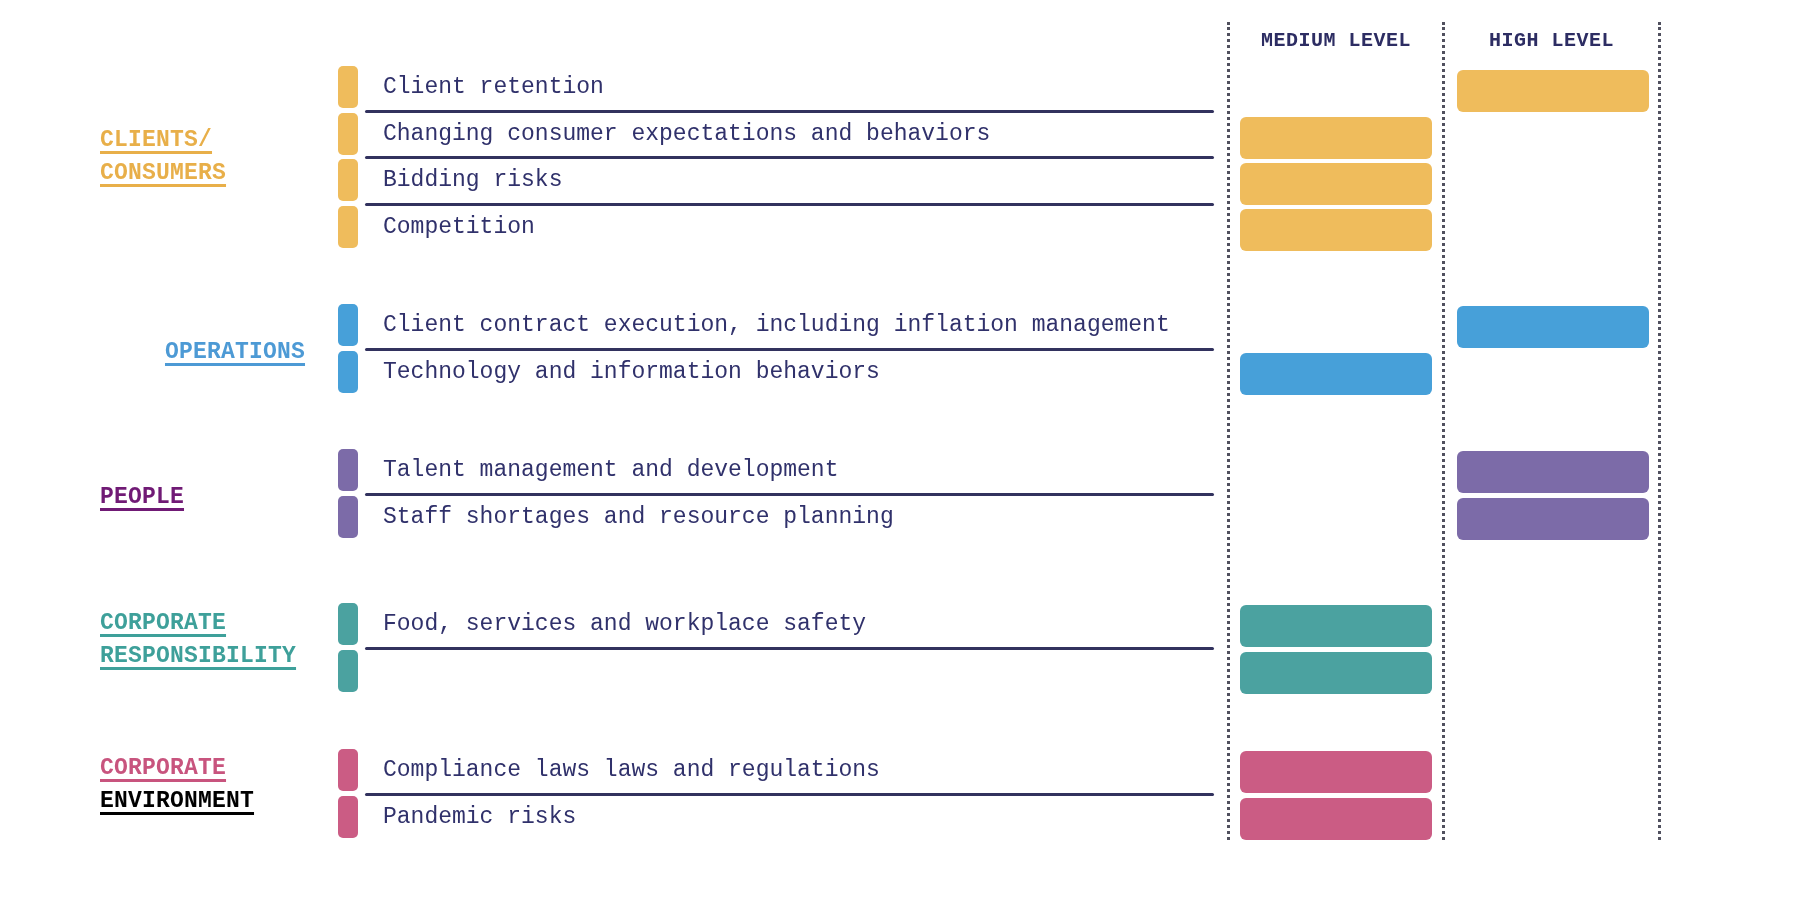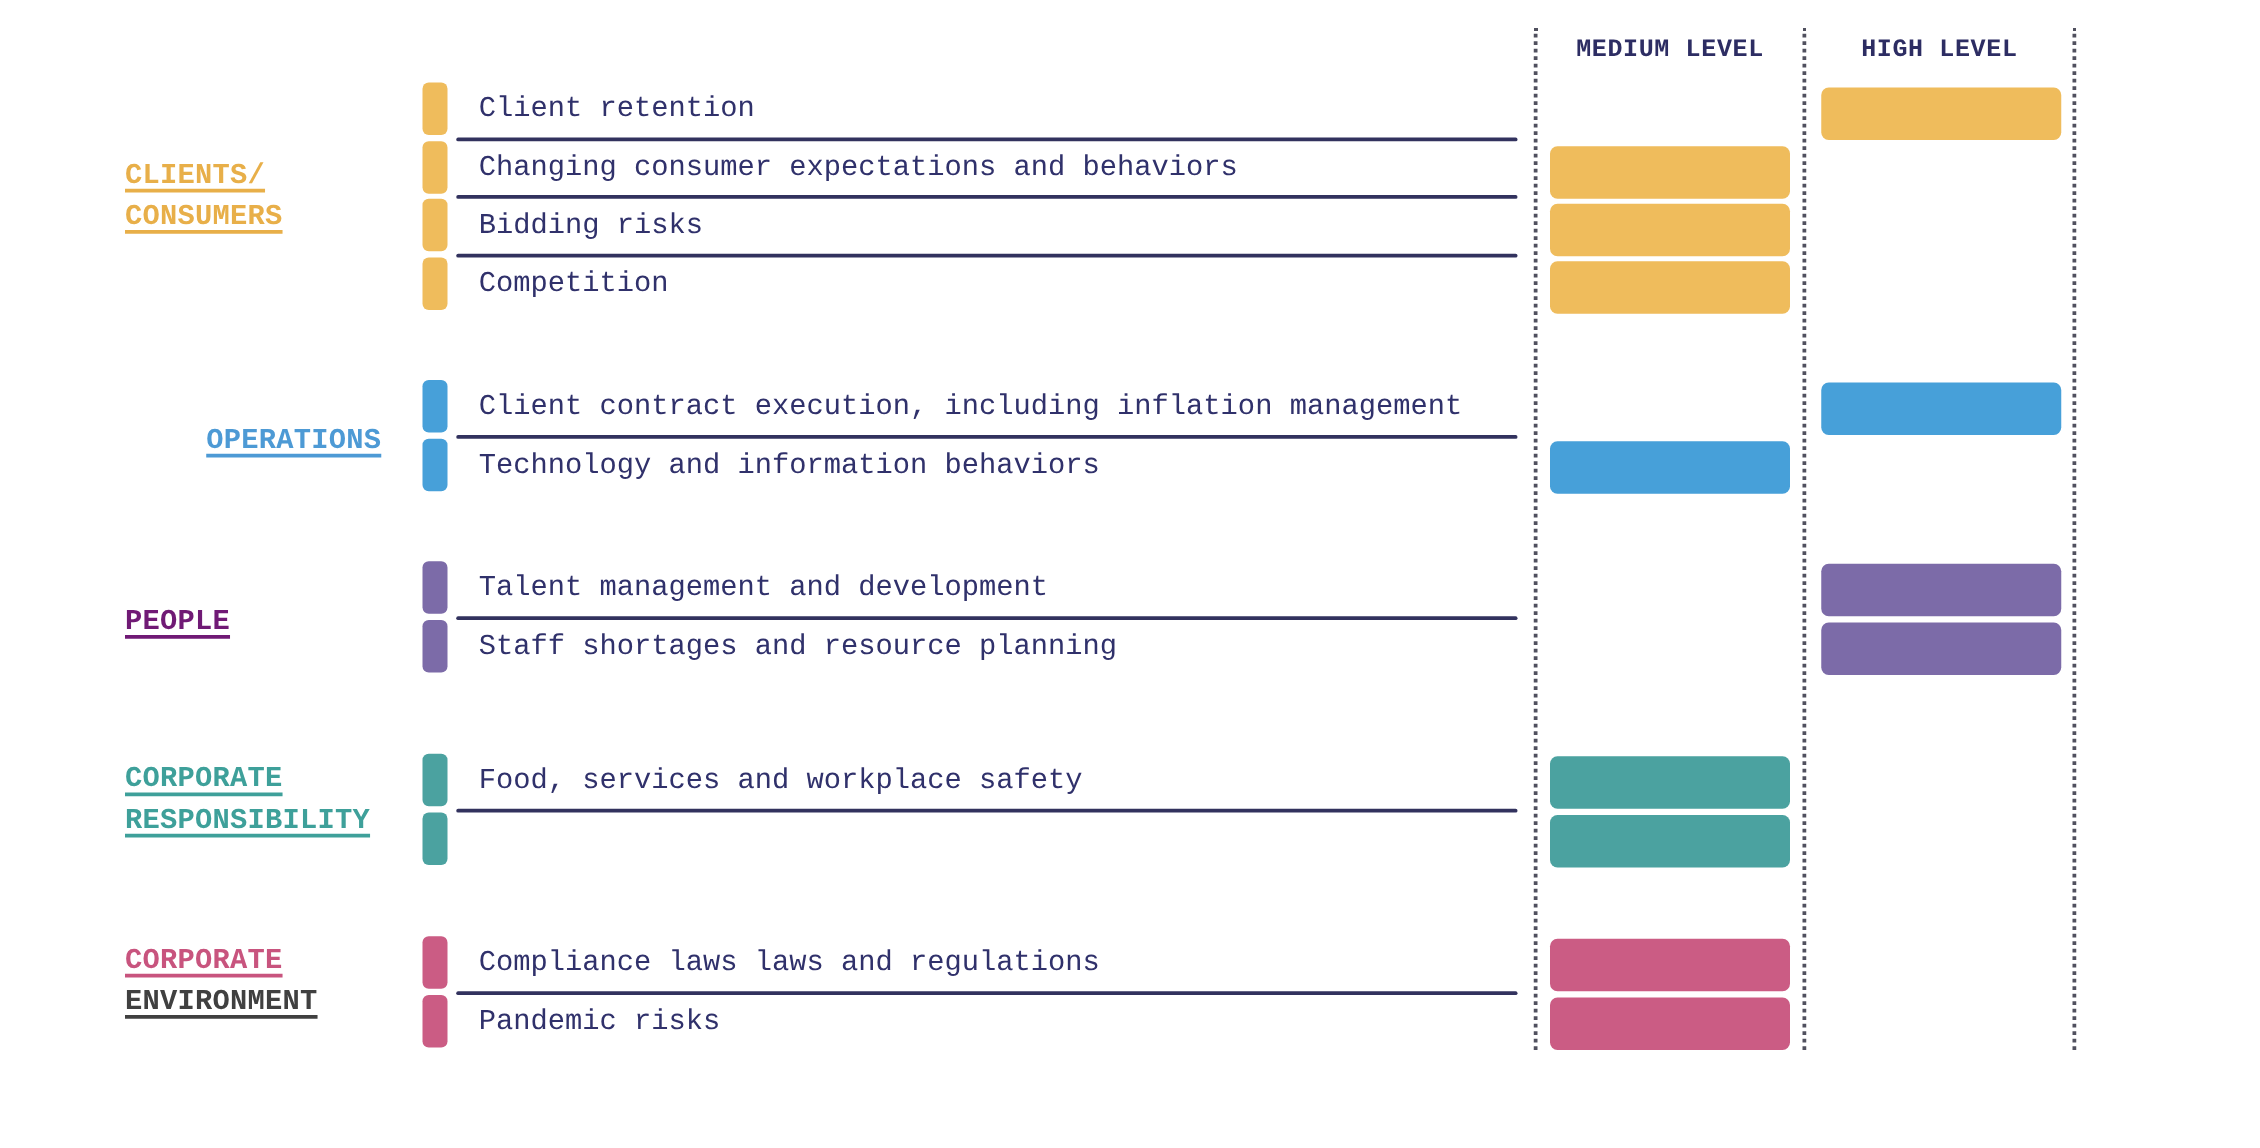--- a/index.html
+++ b/index.html
@@ -67,21 +67,21 @@
   </div>
   <div class="cat" style="top:481px">
     <span class="cat-line" style="color: #701a75;">PEOPLE</span>
   </div>
   <div class="cat" style="top:607px">
     <span class="cat-line" style="color: rgb(62, 160, 154);">CORPORATE</span>
     <span class="cat-line" style="color: rgb(62, 160, 154);">RESPONSIBILITY</span>
   </div>
   <div class="cat" style="top:752px">
     <span class="cat-line" style="color: rgb(200, 84, 126);">CORPORATE</span>
-    <span class="cat-line" style="color: #404040;">ENVIRONMENT</span>
+    <span class="cat-line" style="color: #000000;">ENVIRONMENT</span>
   </div>
 
   <div class="tab" style="top: 66px; background: rgb(239, 188, 92);"></div>
   <div class="risk-label" style="top:64px">Client retention</div>
   <div class="bar" style="top: 70px; left: 1457px; background: rgb(239, 188, 92);"></div>
   <div class="hline" style="top: 110px; background: rgb(50, 50, 94);"></div>
 
   <div class="tab" style="top: 113px; background: rgb(239, 188, 92);"></div>
   <div class="risk-label" style="top:111px">Changing consumer expectations and behaviors</div>
   <div class="bar" style="top: 117px; left: 1240px; background: rgb(239, 188, 92);"></div>

